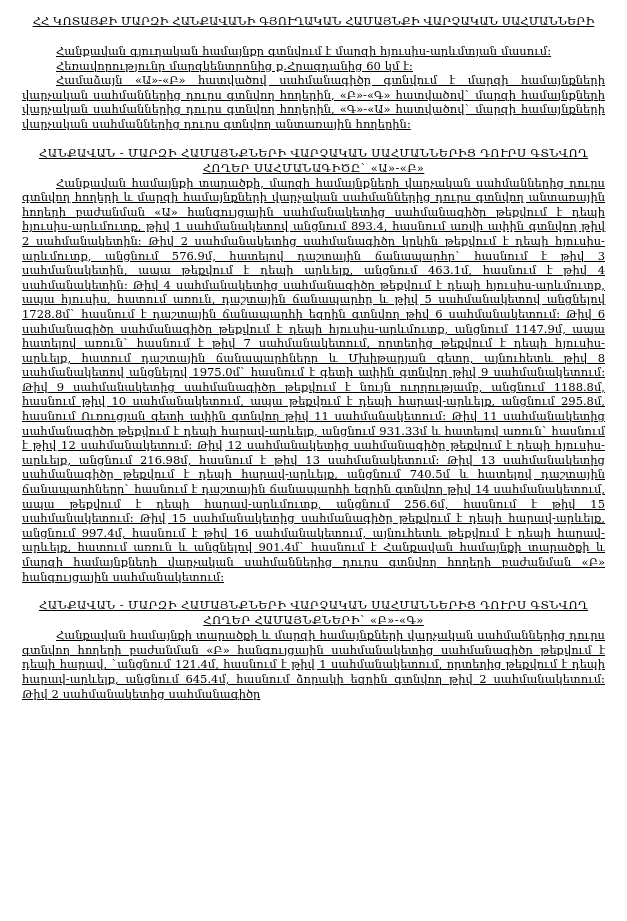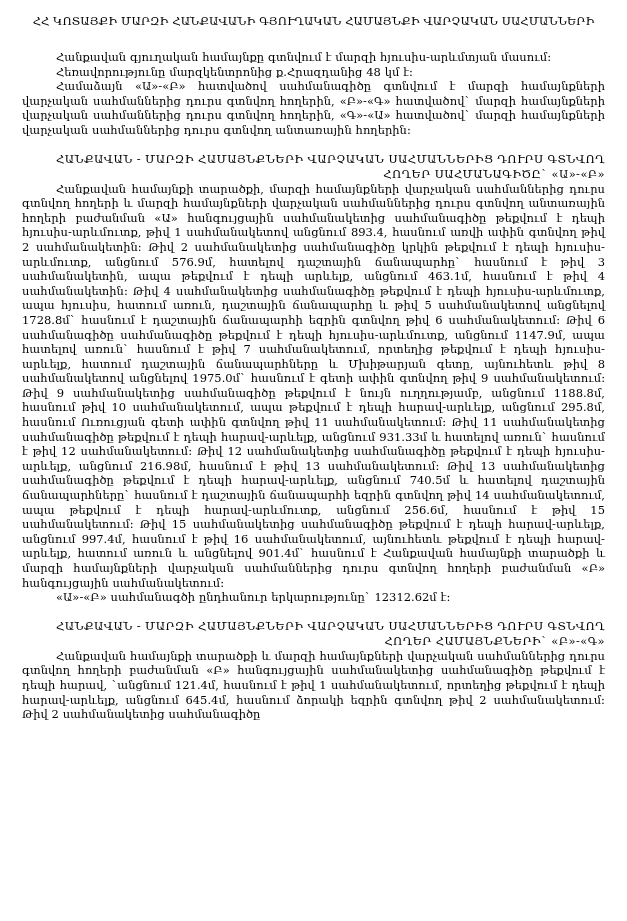--- a/index.html
+++ b/index.html
@@ -13,20 +13,21 @@
     font-family: "DejaVu Serif", serif;
     color: #000000;
     overflow: hidden;
   }
   .page {
     width: 627px;
     height: 892px;
     box-sizing: border-box;
     padding: 8px 22px 0 22px;
     position: relative;
+    text-decoration: underline;
   }
   .doc-title {
     text-align: center;
     font-size: 11.5px;
     line-height: 14px;
     font-weight: normal;
     margin: 6px 0 0 0;
     letter-spacing: 0.1px;
   }
   .doc-title .line {
@@ -34,31 +35,31 @@
   }
   p.body {
     font-size: 11.5px;
     line-height: 14.6px;
     text-align: justify;
     margin: 0;
     text-indent: 34px;
     word-spacing: 0.2px;
   }
   .section-head {
-    text-align: right;
+    text-align: center;
     font-size: 11.5px;
     line-height: 15px;
     margin: 14px 0 0 0;
     letter-spacing: 0.4px;
   }
   .section-head .line {
     display: block;
   }
   .intro-block {
-    margin-top: 22px;
+    margin-top: 16px;
   }
   .intro-block p.body {
     text-indent: 34px;
   }
   .mono-total {
     margin-top: 11px;
     text-indent: 34px;
     font-size: 11.5px;
     line-height: 14.6px;
   }
@@ -70,32 +71,31 @@
 <body>
 
 <div class="page">
 
   <div class="doc-title">
     <span class="line">ՀՀ ԿՈՏԱՅՔԻ ՄԱՐԶԻ ՀԱՆՔԱՎԱՆԻ ԳՅՈՒՂԱԿԱՆ ՀԱՄԱՅՆՔԻ ՎԱՐՉԱԿԱՆ ՍԱՀՄԱՆՆԵՐԻ</span>
   </div>
 
   <div class="intro-block">
     <p class="body">Հանքավան գյուղական համայնքը գտնվում է մարզի հյուսիս-արևմտյան մասում:</p>
-    <p class="body">Հեռավորությունը մարզկենտրոնից ք.Հրազդանից   48 կմ է:</p>
+    <p class="body">Հեռավորությունը մարզկենտրոնից ք.Հրազդանից   60 կմ է:</p>
     <p class="body">Համաձայն «Ա»-«Բ» հատվածով սահմանագիծը գտնվում է մարզի համայնքների վարչական սահմաններից դուրս գտնվող հողերին, «Բ»-«Գ» հատվածով` մարզի համայնքների վարչական սահմաններից դուրս գտնվող հողերին, «Գ»-«Ա» հատվածով` մարզի համայնքների վարչական սահմաններից դուրս գտնվող անտառային հողերին:</p>
   </div>
 
   <div class="section-head">
     <span class="line">ՀԱՆՔԱՎԱՆ - ՄԱՐԶԻ ՀԱՄԱՅՆՔՆԵՐԻ ՎԱՐՉԱԿԱՆ ՍԱՀՄԱՆՆԵՐԻՑ ԴՈՒՐՍ ԳՏՆՎՈՂ</span>
     <span class="line">ՀՈՂԵՐ ՍԱՀՄԱՆԱԳԻԾԸ`  «Ա»-«Բ»</span>
   </div>
 
   <p class="body big-para">Հանքավան համայնքի տարածքի, մարզի համայնքների վարչական սահմաններից դուրս գտնվող հողերի և մարզի համայնքների վարչական սահմաններից դուրս գտնվող անտառային հողերի բաժանման «Ա» հանգույցային սահմանակետից սահմանագիծը թեքվում է դեպի հյուսիս-արևմուտք, թիվ 1 սահմանակետով անցնում 893.4, հասնում առվի ափին գտնվող թիվ 2 սահմանակետին: Թիվ 2 սահմանակետից սահմանագիծը կրկին թեքվում է դեպի հյուսիս-արևմուտք, անցնում 576.9մ, հատելով դաշտային ճանապարհը` հասնում է թիվ 3 սահմանակետին, ապա թեքվում է դեպի արևելք, անցնում 463.1մ, հասնում է թիվ 4 սահմանակետին: Թիվ 4 սահմանակետից սահմանագիծը թեքվում է դեպի հյուսիս-արևմուտք, ապա հյուսիս, հատում առուն, դաշտային ճանապարհը և թիվ 5 սահմանակետով անցնելով 1728.8մ` հասնում է դաշտային ճանապարհի եզրին գտնվող թիվ 6 սահմանակետում: Թիվ 6 սահմանագիծը սահմանագիծը թեքվում է դեպի հյուսիս-արևմուտք, անցնում 1147.9մ, ապա հատելով առուն` հասնում է թիվ 7 սահմանակետում, որտեղից թեքվում է դեպի հյուսիս-արևելք, հատում դաշտային ճանապարհները և Մխիթարյան գետը, այնուհետև թիվ 8 սահմանակետով անցնելով 1975.0մ` հասնում է գետի ափին գտնվող թիվ 9 սահմանակետում: Թիվ 9 սահմանակետից սահմանագիծը թեքվում է նույն ուղղությամբ, անցնում 1188.8մ, հասնում թիվ 10 սահմանակետում, ապա թեքվում է դեպի հարավ-արևելք, անցնում 295.8մ, հասնում Ուռուցյան գետի ափին գտնվող թիվ 11 սահմանակետում: Թիվ 11 սահմանակետից սահմանագիծը թեքվում է դեպի հարավ-արևելք, անցնում 931.33մ և հատելով առուն` հասնում է թիվ 12 սահմանակետում: Թիվ 12 սահմանակետից սահմանագիծը թեքվում է դեպի հյուսիս-արևելք, անցնում 216.98մ, հասնում է թիվ 13 սահմանակետում: Թիվ 13 սահմանակետից սահմանագիծը թեքվում է դեպի հարավ-արևելք, անցնում 740.5մ և հատելով դաշտային ճանապարհները` հասնում է դաշտային ճանապարհի եզրին գտնվող թիվ 14 սահմանակետում, ապա թեքվում է դեպի հարավ-արևմուտք, անցնում 256.6մ, հասնում է թիվ 15 սահմանակետում: Թիվ 15 սահմանակետից սահմանագիծը թեքվում է դեպի հարավ-արևելք, անցնում 997.4մ, հասնում է թիվ 16 սահմանակետում, այնուհետև թեքվում է դեպի հարավ-արևելք, հատում առուն և անցնելով 901.4մ` հասնում է Հանքավան համայնքի տարածքի և մարզի համայնքների վարչական սահմաններից դուրս գտնվող հողերի բաժանման «Բ» հանգույցային սահմանակետում:</p>
 
-  <p class="body mono-total">«Ա»-«Բ» սահմանագծի ընդհանուր երկարությունը`   12312.62մ է:</p>
 
   <div class="section-head">
     <span class="line">ՀԱՆՔԱՎԱՆ - ՄԱՐԶԻ ՀԱՄԱՅՆՔՆԵՐԻ ՎԱՐՉԱԿԱՆ ՍԱՀՄԱՆՆԵՐԻՑ ԴՈՒՐՍ ԳՏՆՎՈՂ</span>
     <span class="line">ՀՈՂԵՐ ՀԱՄԱՅՆՔՆԵՐԻ`  «Բ»-«Գ»</span>
   </div>
 
   <p class="body big-para">Հանքավան համայնքի տարածքի և մարզի համայնքների վարչական սահմաններից դուրս գտնվող հողերի բաժանման «Բ» հանգույցային սահմանակետից սահմանագիծը թեքվում է դեպի հարավ, `անցնում 121.4մ, հասնում է թիվ 1 սահմանակետում, որտեղից թեքվում է դեպի հարավ-արևելք, անցնում 645.4մ, հասնում ձորակի եզրին գտնվող թիվ 2 սահմանակետում: Թիվ 2 սահմանակետից սահմանագիծը</p>
 
 </div>
 

